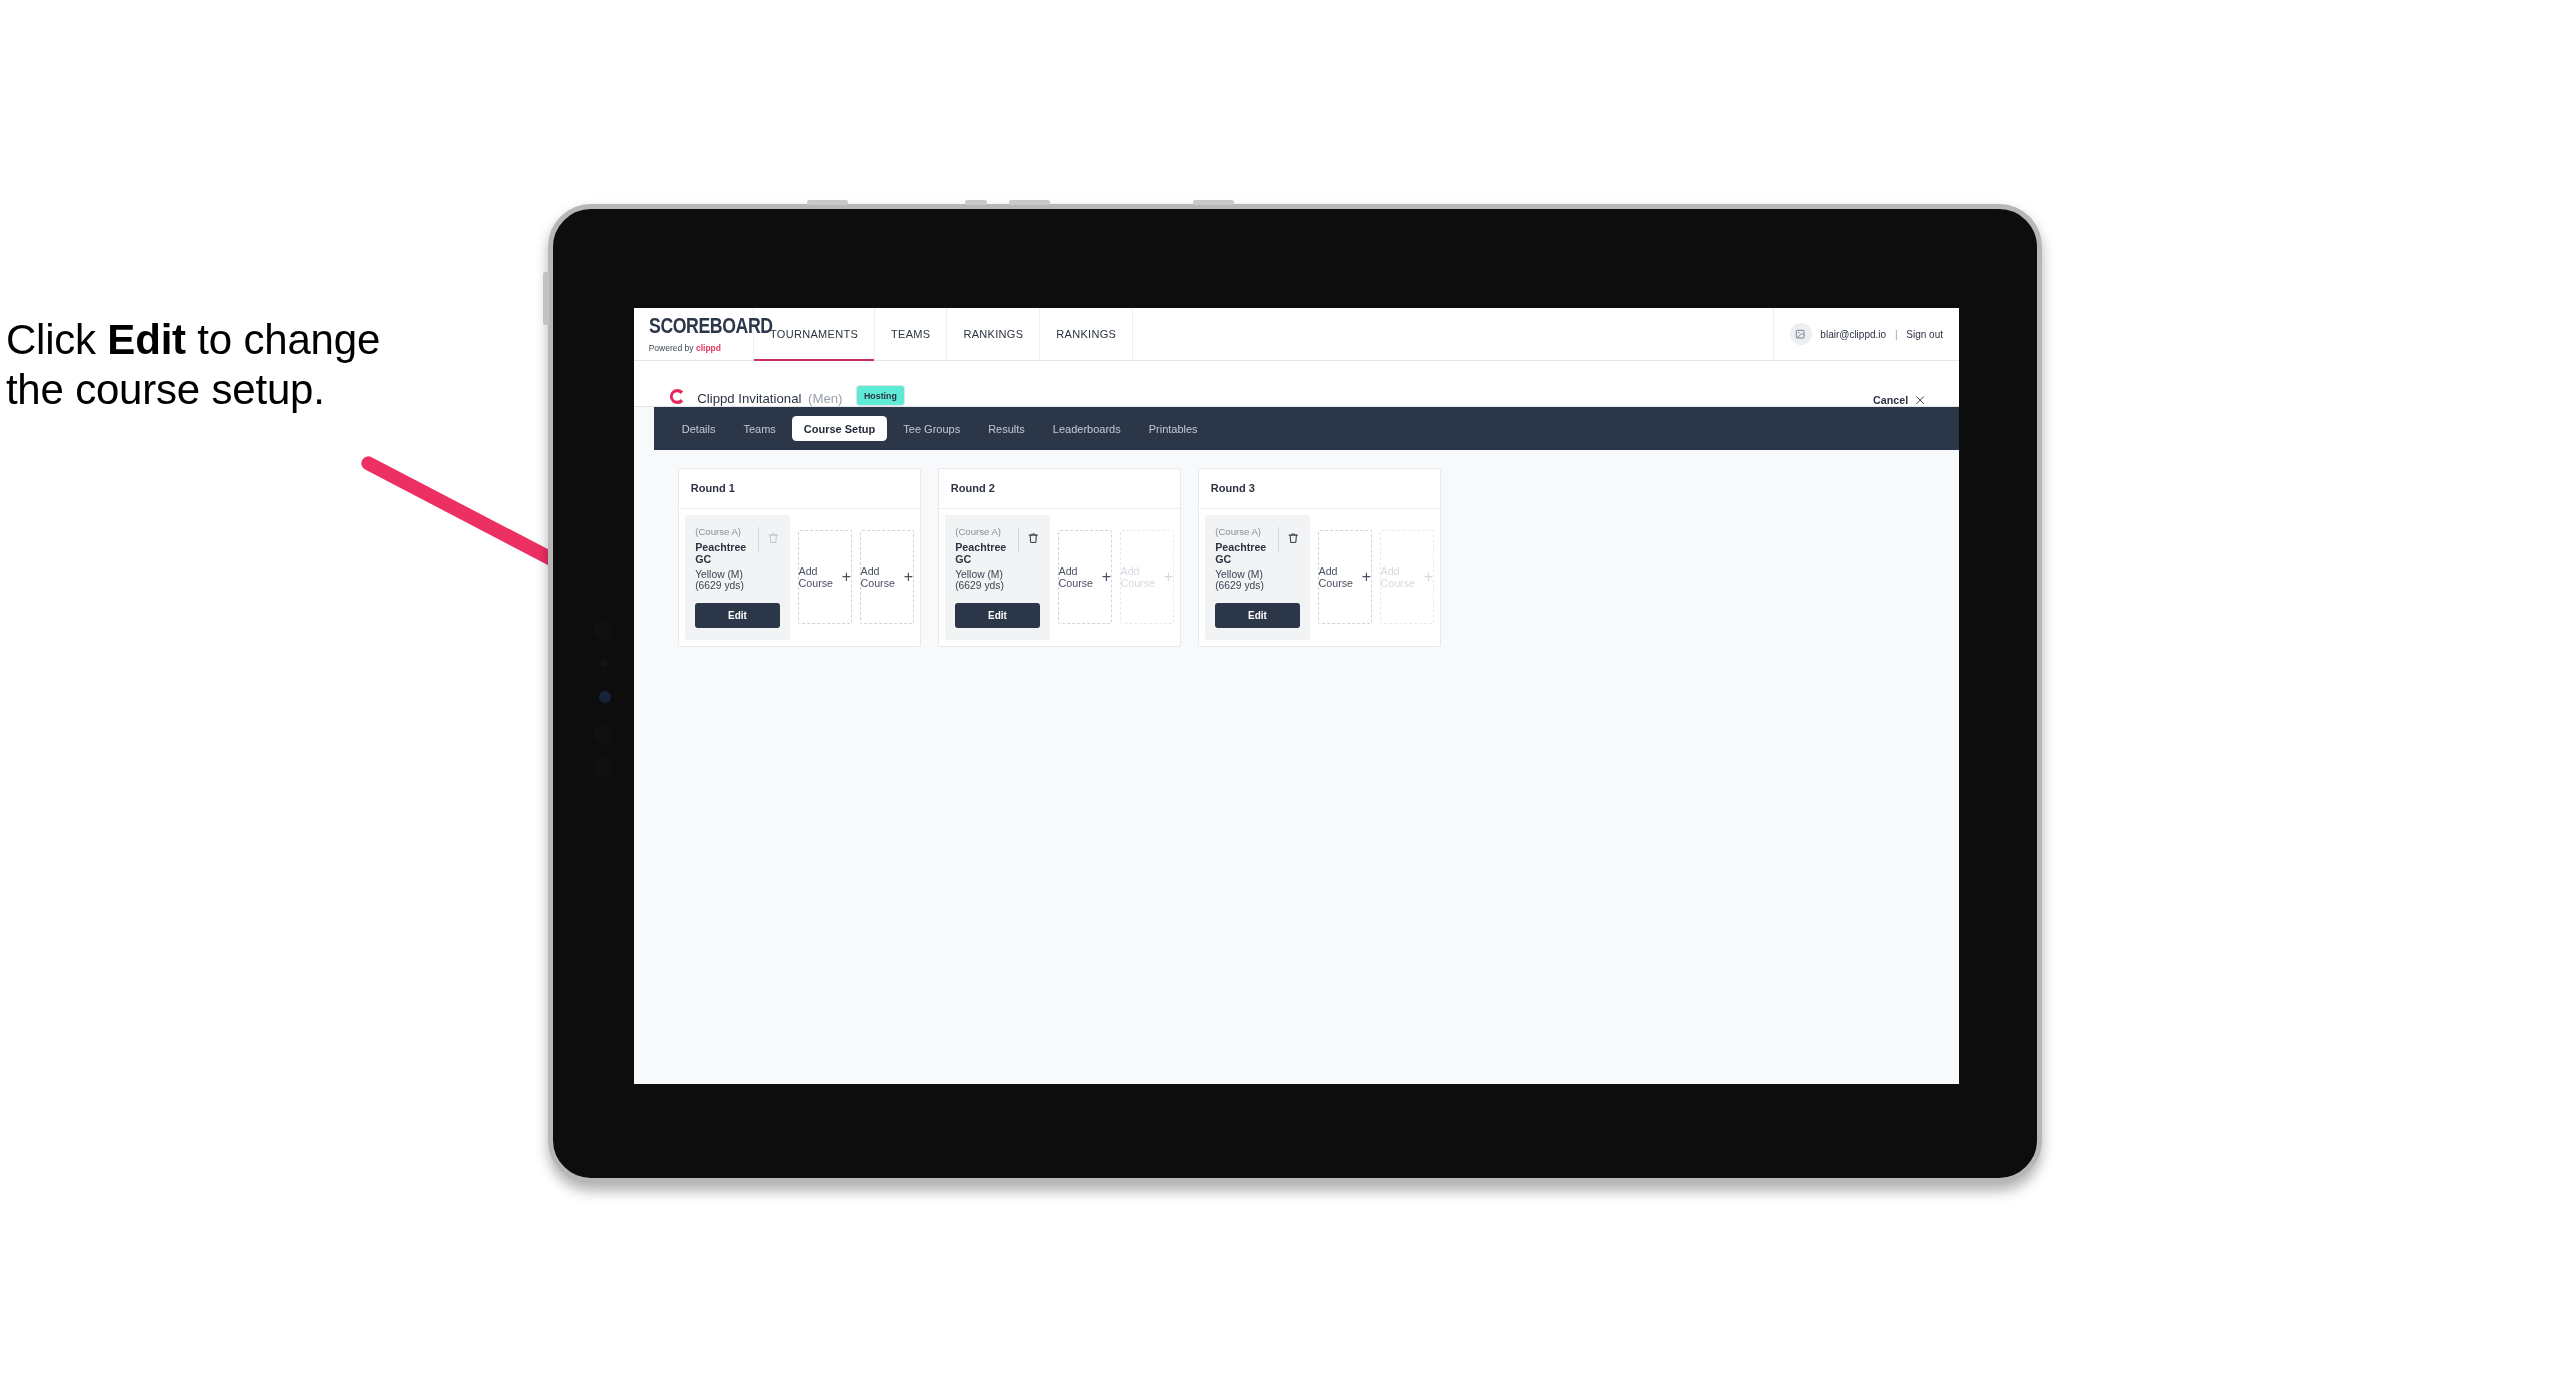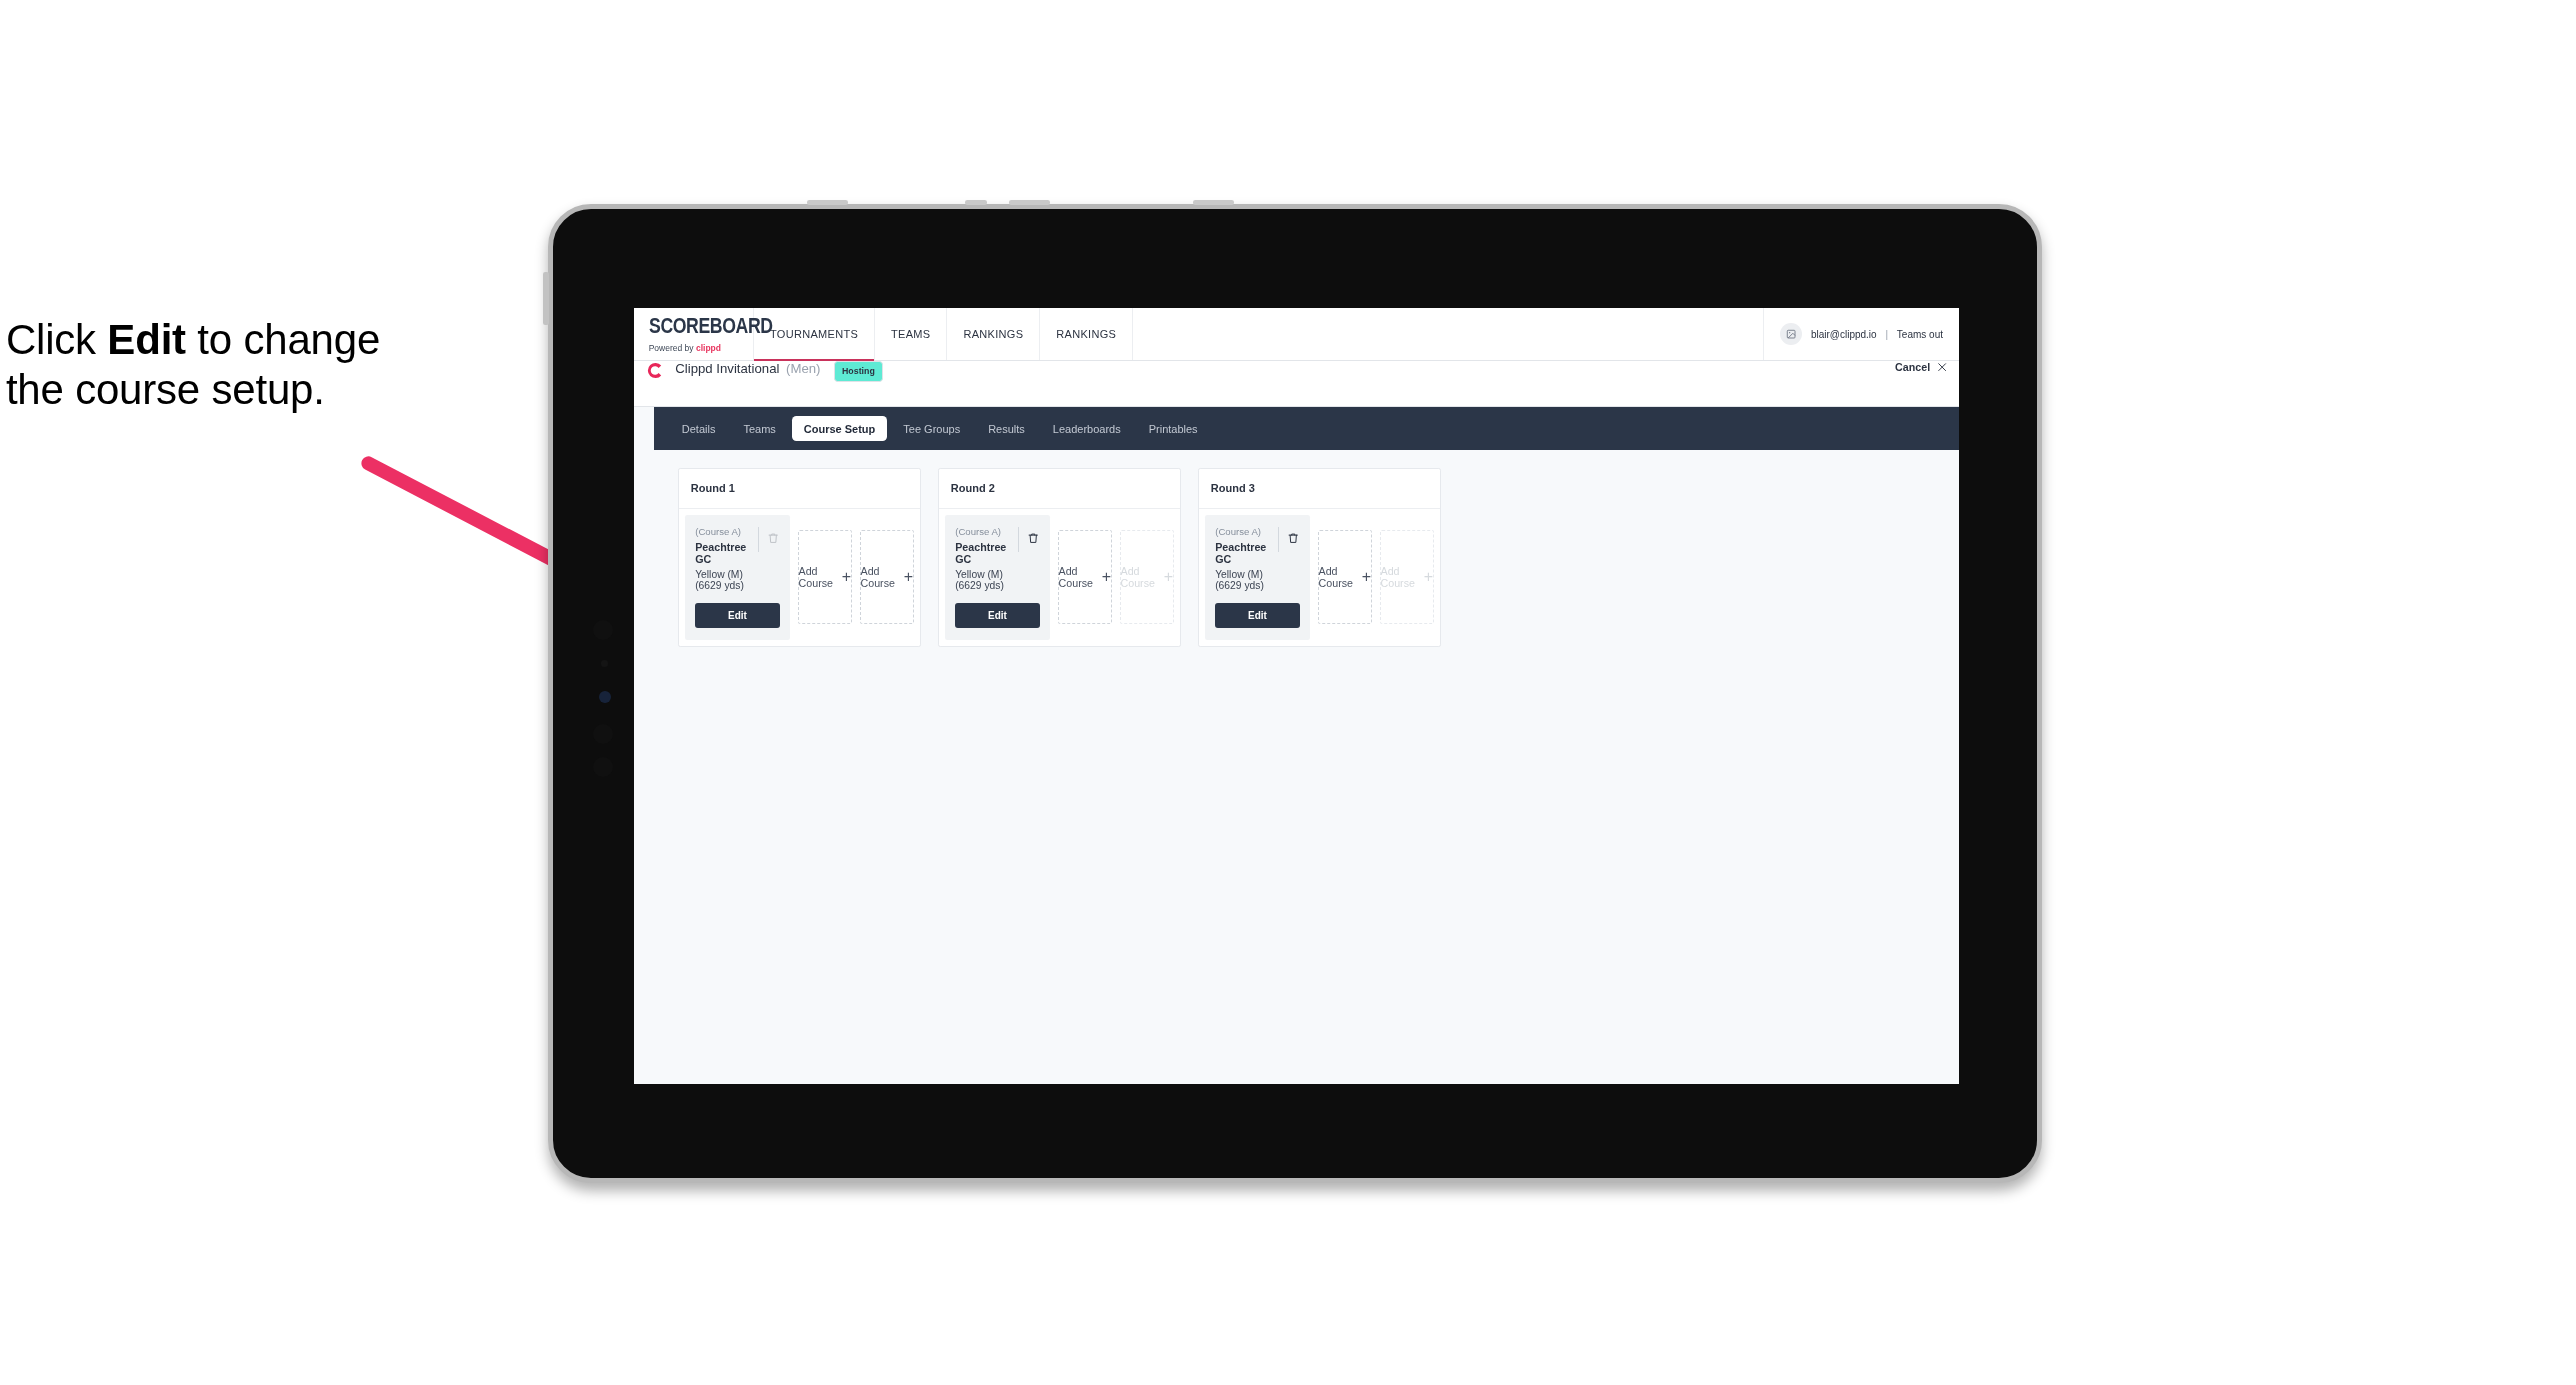--- a/index.html
+++ b/index.html
@@ -86,22 +86,22 @@
   }
   #avatar {
     width: 22px; height: 22px; border-radius: 50%; background: #eceef1;
     display: flex; align-items: center; justify-content: center;
   }
   #topnav-right .sep { color: #9aa2ae; }
   #topnav-right .link { cursor: pointer; }
 
   
   #tourney-bar {
-    height: 46px; background: #ffffff; display: flex; align-items: flex-start;
-    padding: 0 12px; border-bottom: 0.7px solid #e2e5e9;
+    height: 46px; background: #ffffff; display: flex; align-items: flex-end;
+    padding: 0 34px; border-bottom: 0.7px solid #e2e5e9;
   }
   #clogo {
     width: 19px; height: 19px; margin-right: 10.3px; flex: none;
   }
   #tourney-name { font-size: 13.2px; color: #2c3341; }
   #tourney-gender { font-size: 13.2px; color: #9aa2ae; margin-left: 6.6px; }
   #hosting-badge {
     margin-left: 13.2px; font-size: 8.8px; font-weight: bold; color: #2c3341;
     border: 0.7px solid #dfe2e7; border-radius: 3.7px; padding: 4.4px 7.4px; background: #5eead4;
   }
@@ -211,21 +211,21 @@
         <div id="topnav-right">
           <div id="avatar">
             <svg width="10.3" height="10.3" viewBox="0 0 24 24" fill="none" stroke="#6b7280" stroke-width="2">
               <rect x="3" y="3" width="18" height="18" rx="2"></rect>
               <circle cx="8.5" cy="8.5" r="1.5" fill="#6b7280" stroke="none"></circle>
               <path d="M21 15l-5-5L5 21"></path>
             </svg>
           </div>
           <span class="link">blair@clippd.io</span>
           <span class="sep">|</span>
-          <span class="link">Teams out</span>
+          <span class="link">Sign out</span>
         </div>
       </div>
 
       <div id="tourney-bar">
         <svg id="clogo" viewBox="0 0 40 40">
           <path d="M32 9.5A16 16 0 1 0 32 30.5L26.5 25.5A9.2 9.2 0 1 1 26.5 14.5Z" fill="#e8275a"></path>
         </svg>
         <span id="tourney-name">Clippd Invitational</span>
         <span id="tourney-gender">(Men)</span>
         <span id="hosting-badge">Hosting</span>

